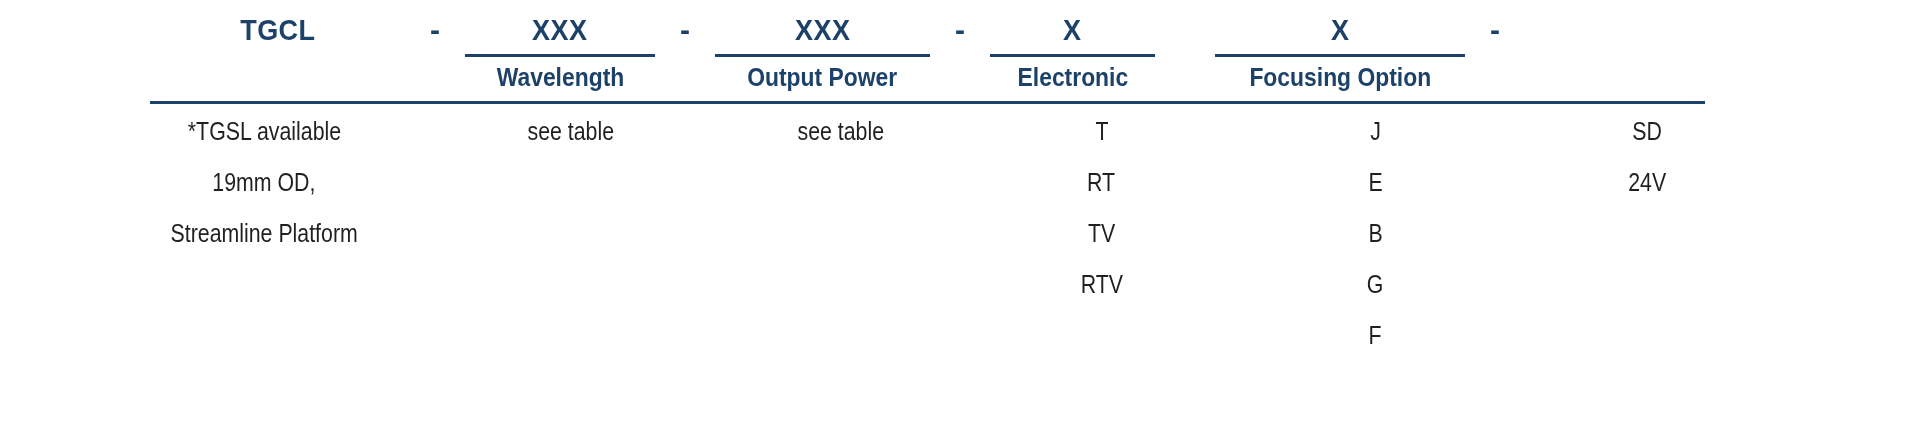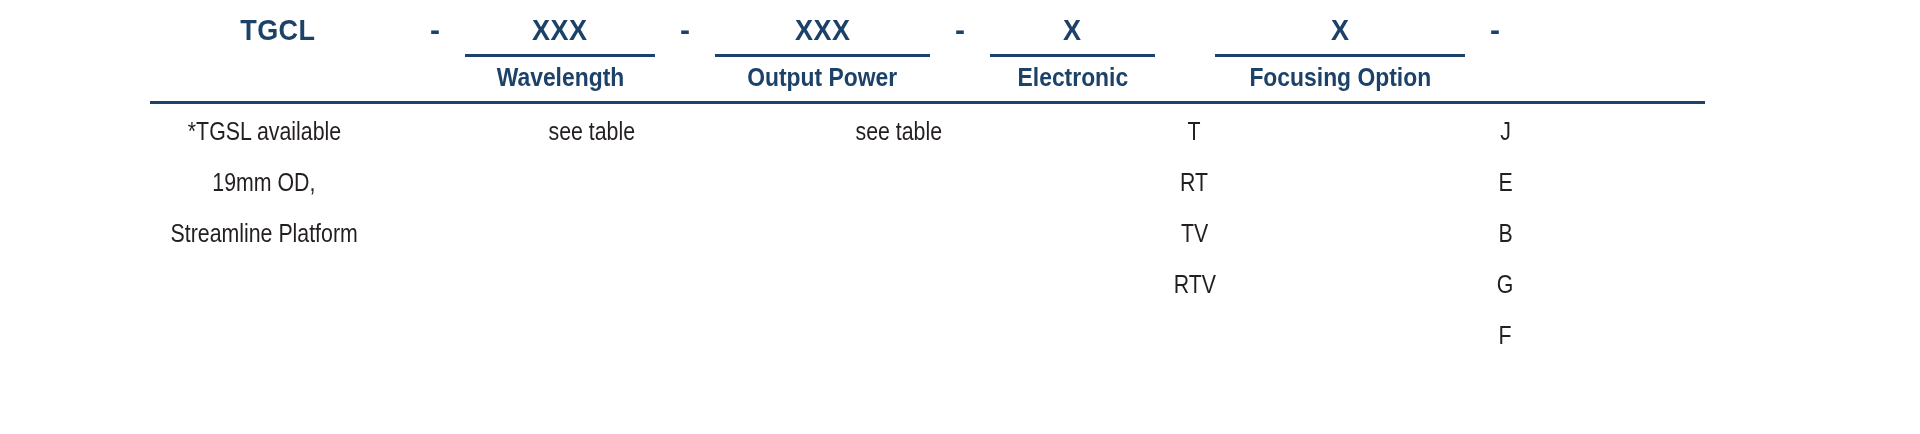--- a/index.html
+++ b/index.html
@@ -222,16 +222,20 @@
     <div class="body-col w-code5">
       <div class="body-cell">J</div>
       <div class="body-cell">E</div>
       <div class="body-cell">B</div>
       <div class="body-cell">G</div>
       <div class="body-cell">F</div>
     </div>
 
     <div class="body-col w-sep"></div>
 
+    <div class="body-col w-code6">
+      <div class="body-cell">SD</div>
+      <div class="body-cell">24V</div>
+    </div>
 
   </div>
 
 </div>
 
 </body></html>

